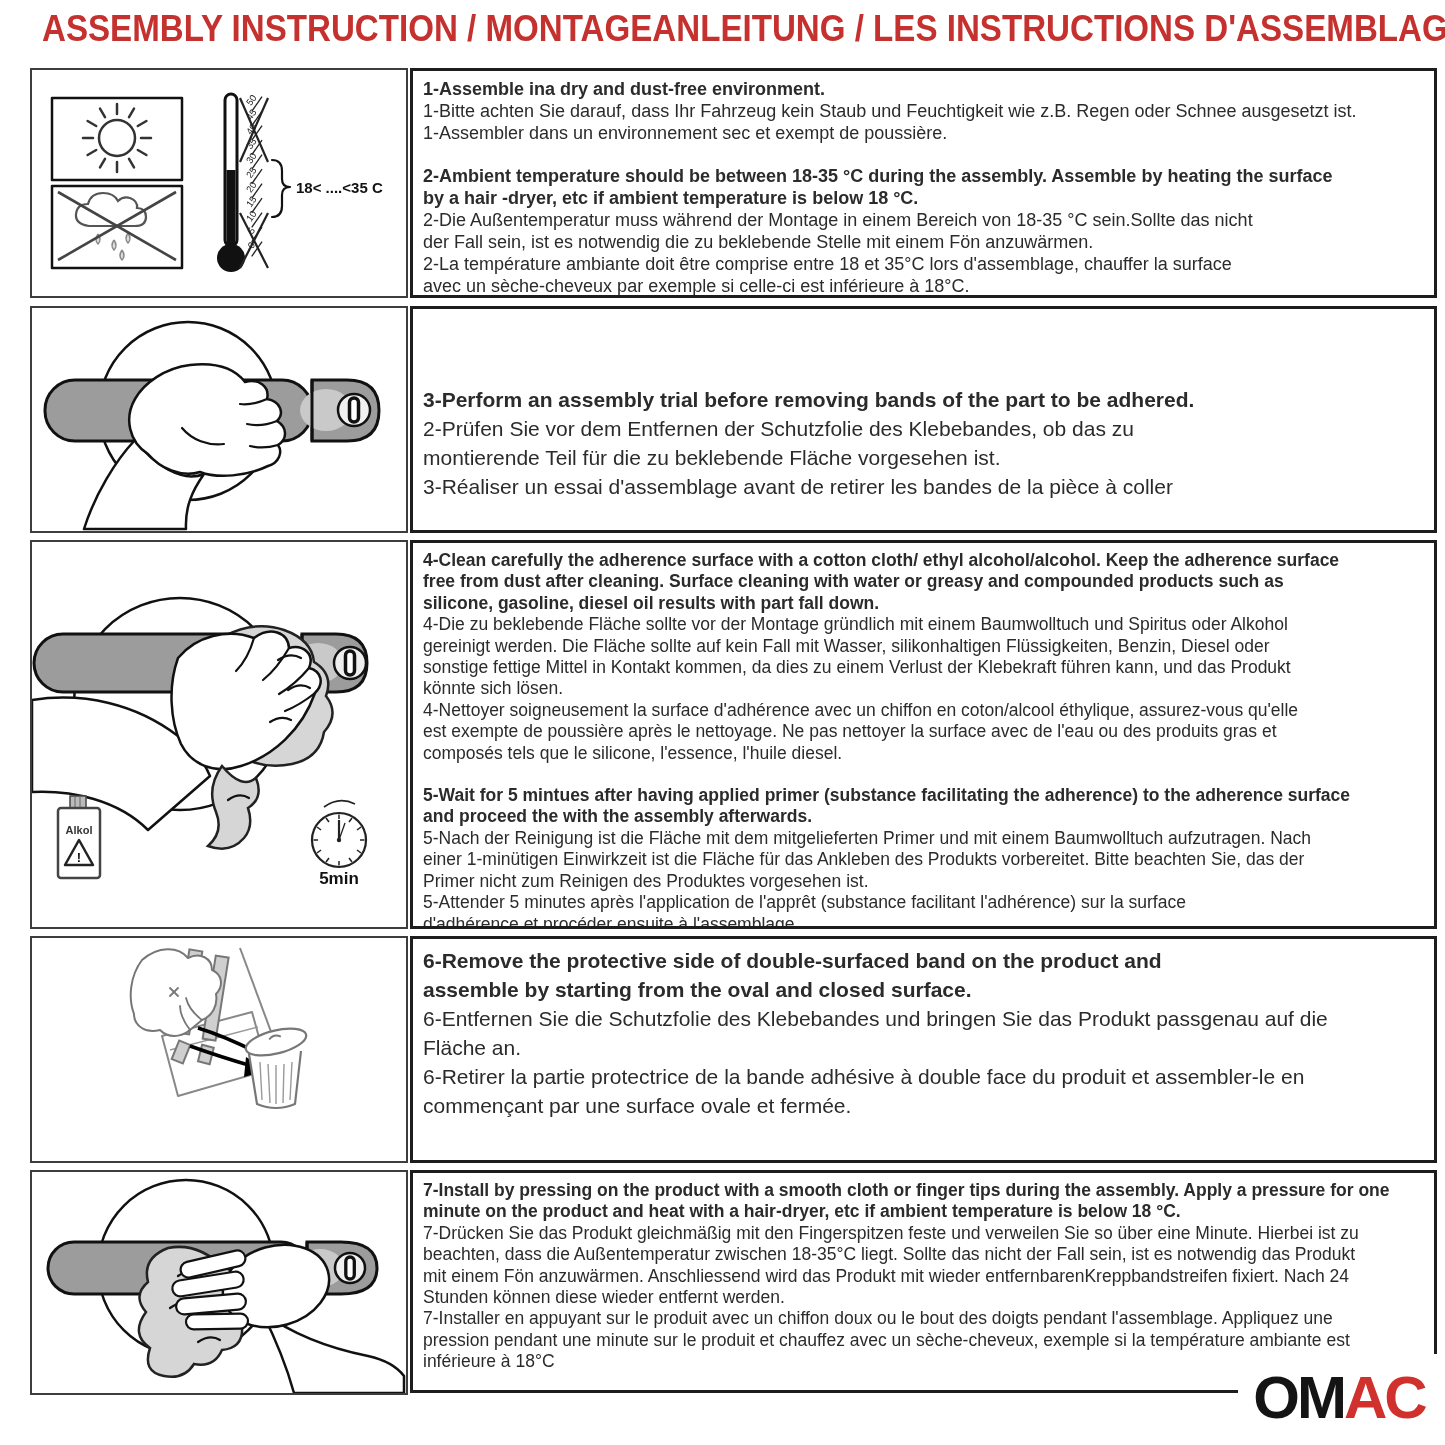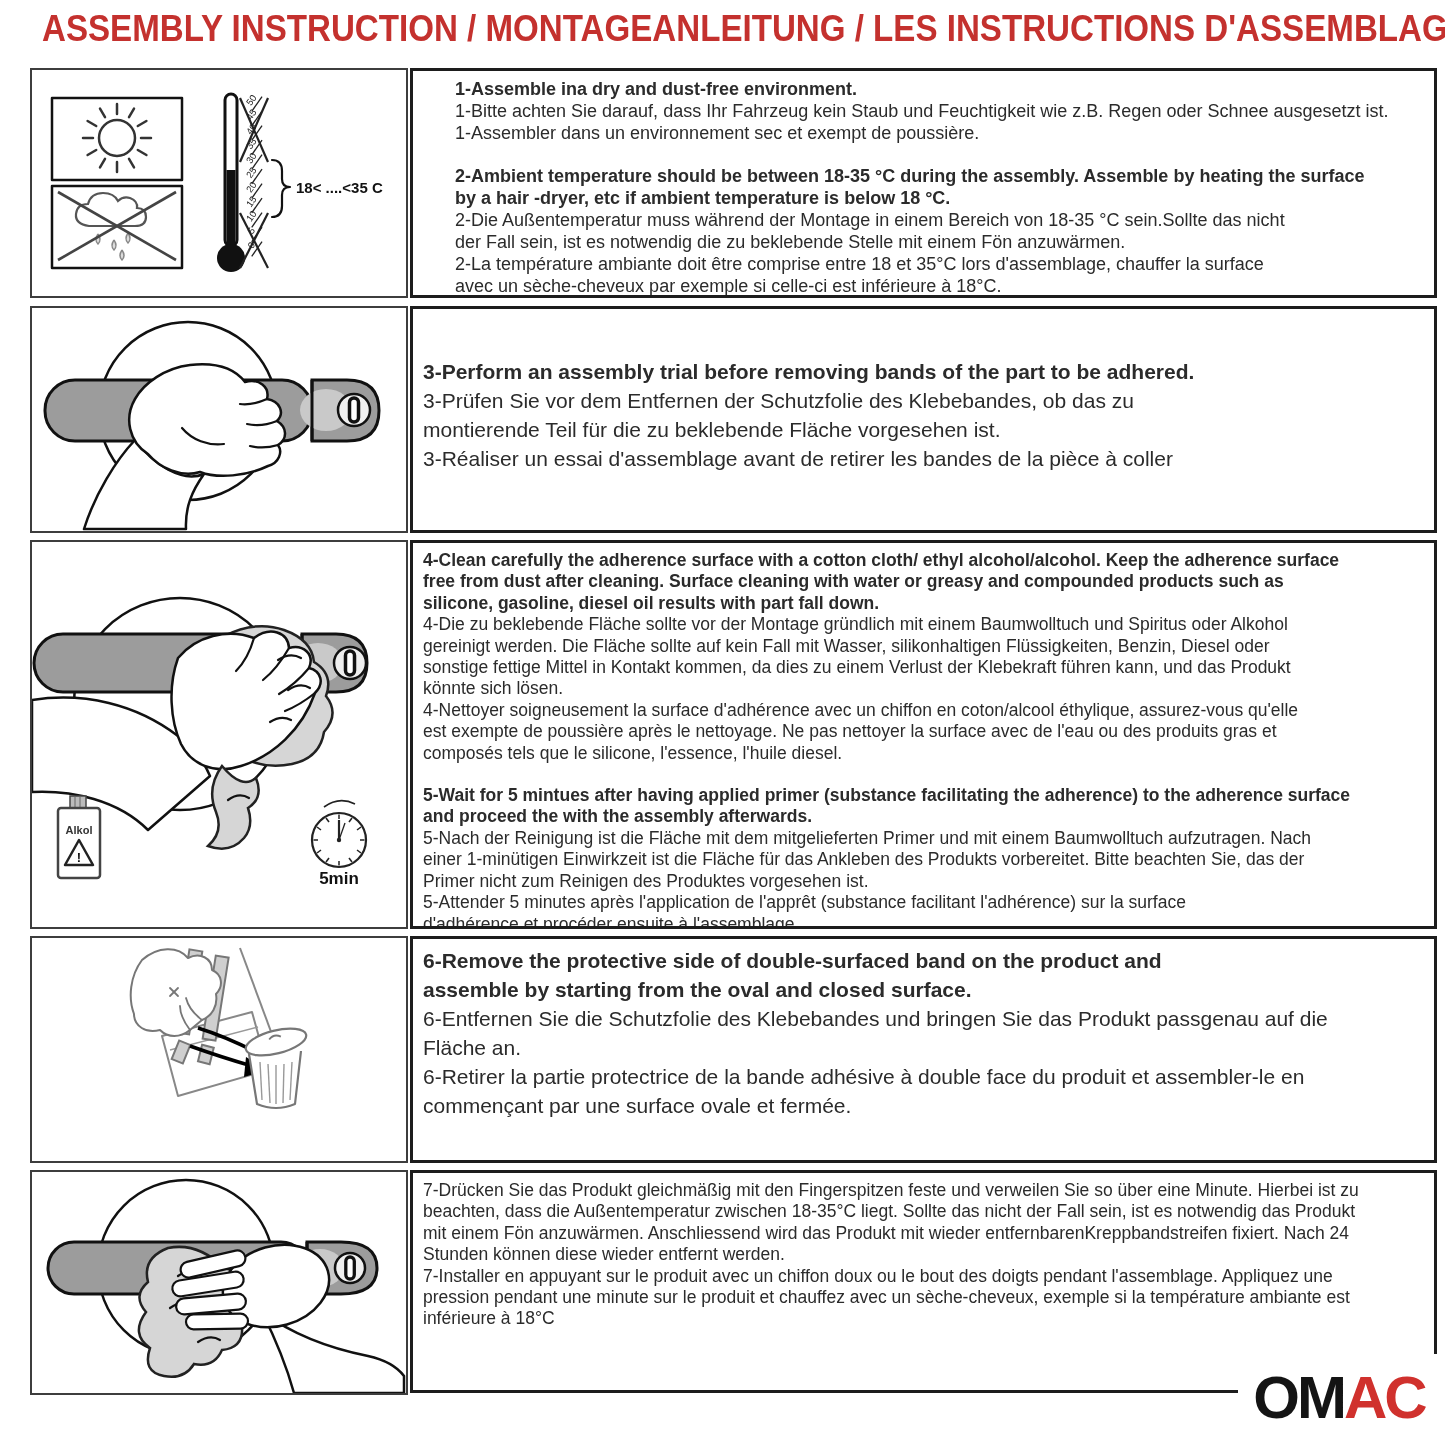--- a/index.html
+++ b/index.html
@@ -5,21 +5,21 @@
   html,body{margin:0;padding:0;background:#fff;}
   #page{position:relative;width:1445px;height:1445px;background:#fff;overflow:hidden;
         font-family:"Liberation Sans",sans-serif;}
   #title{position:absolute;left:42px;top:8px;white-space:nowrap;
          font-size:36px;font-weight:800;letter-spacing:0px;color:#c4312e;
          transform:scaleX(0.92);transform-origin:left center;}
   .box-l{position:absolute;left:30px;width:378px;border:2px solid #3d3d3d;background:#fff;box-sizing:border-box;}
   .box-r{position:absolute;left:410px;width:1027px;border:3px solid #1d1d1d;background:#fff;
          box-sizing:border-box;padding:7px 10px 0 10px;overflow:hidden;}
   .box-r p{margin:0;color:#2b2b2b;}
-  .fs18 p{font-size:18px;line-height:22px;margin-left:32px;}
+  .fs18 p{font-size:18px;line-height:22px;}
   .fs175 p{font-size:17.5px;line-height:21.4px;}
   .big p{font-size:21px;line-height:29px;}
   .b{font-weight:700;color:#0f0f0f;}
   .gap{margin-top:21px !important;}
   svg{display:block;}
   .oline{fill:#fff;stroke:#111;stroke-width:2.5;stroke-linejoin:round;stroke-linecap:round;}
   .gline{fill:none;stroke:#111;stroke-width:2.2;stroke-linejoin:round;stroke-linecap:round;}
   #logo{position:absolute;left:1238px;top:1354px;width:202px;height:88px;background:#fff;
         display:flex;align-items:center;justify-content:center;z-index:5;}
   #logo .t{font-size:60px;font-weight:800;letter-spacing:-3px;line-height:1;
@@ -147,23 +147,23 @@
       <path d="M103,132 C84,152 63,186 52,221 L154,221 C153,199 160,183 172,166 C150,175 122,157 103,132 Z" class="oline"></path>
       <path d="M116,146 C97,134 92,110 103,91 C112,75 133,60 158,57 C185,54 203,61 213,74 C227,70 238,79 235,91 C248,93 253,105 245,113 C255,119 256,131 246,137 C251,144 247,155 236,158 C215,168 186,171 168,164 C149,170 128,160 116,146 Z" class="oline"></path>
       <g class="gline">
         <path d="M235,91 C226,95 216,97 208,96"></path>
         <path d="M245,113 C235,117 224,118 215,116"></path>
         <path d="M246,137 C236,140 226,140 218,138"></path>
         <path d="M150,120 C160,132 176,138 192,136"></path>
       </g>
     </svg>
   </div>
-  <div class="box-r big" style="top:306px;height:227px;padding-top:48px;">
+  <div class="box-r big" style="top:306px;height:227px;padding-top:76px;">
     <p class="b">3-Perform an assembly trial before removing bands of the part to be adhered.</p>
-    <p style="max-width:810px">3-Prüfen Sie vor dem Entfernen der Schutzfolie des Klebebandes, ob das zu montierende Teil für die zu beklebende Fläche vorgesehen ist.</p>
+    <p style="max-width:810px">2-Prüfen Sie vor dem Entfernen der Schutzfolie des Klebebandes, ob das zu montierende Teil für die zu beklebende Fläche vorgesehen ist.</p>
     <p>3-Réaliser un essai d'assemblage avant de retirer les bandes de la pièce à coller</p>
   </div>
 
   <div class="box-l" style="top:540px;height:389px;">
     <svg width="374" height="385" viewBox="0 0 374 385">
       <circle cx="148" cy="162" r="106" class="oline"></circle>
       <g>
         <rect x="2" y="92" width="268" height="58" rx="29" fill="#9c9c9c" stroke="#111" stroke-width="3"></rect>
         <path d="M270,92 h34 q31,0 31,29 q0,29 -31,29 h-34 z" fill="#9c9c9c" stroke="#111" stroke-width="3"></path>
         <ellipse cx="286" cy="121" rx="25" ry="20" fill="#c9c9c9"></ellipse>
@@ -302,20 +302,21 @@
       <ellipse cx="244" cy="114" rx="54" ry="40" transform="rotate(-16 244 114)" class="oline"></ellipse>
       <g fill="#fff" stroke="#111" stroke-width="2.2" stroke-linejoin="round">
         <rect x="148" y="84" width="66" height="16" rx="8" transform="rotate(-13 181 92)"></rect>
         <rect x="140" y="104" width="72" height="16" rx="8" transform="rotate(-9 176 112)"></rect>
         <rect x="144" y="124" width="70" height="16" rx="8" transform="rotate(-5 179 132)"></rect>
         <rect x="154" y="142" width="62" height="15" rx="7.5" transform="rotate(-1 185 150)"></rect>
       </g>
     </svg>
   </div>
   <div class="box-r fs175" style="top:1170px;height:223px;">
+    <p class="b" style="max-width:1005px">7-Install by pressing on the product with a smooth cloth or finger tips during the assembly. Apply a pressure for one minute on the product and heat with a hair-dryer, etc if ambient temperature is below 18 °C.</p>
     <p style="max-width:955px">7-Drücken Sie das Produkt gleichmäßig mit den Fingerspitzen feste und verweilen Sie so über eine Minute. Hierbei ist zu beachten, dass die Außentemperatur zwischen 18-35°C liegt. Sollte das nicht der Fall sein, ist es notwendig das Produkt mit einem Fön anzuwärmen. Anschliessend wird das Produkt mit wieder entfernbarenKreppbandstreifen fixiert. Nach 24 Stunden können diese wieder entfernt werden.</p>
     <p style="max-width:955px">7-Installer en appuyant sur le produit avec un chiffon doux ou le bout des doigts pendant l'assemblage. Appliquez une pression pendant une minute sur le produit et chauffez avec un sèche-cheveux, exemple si la température ambiante est inférieure à 18°C</p>
   </div>
 
   <div id="logo">
     <span class="t blk">OM</span>
       <span class="t red">AC</span>
   </div>
 
 </div>

